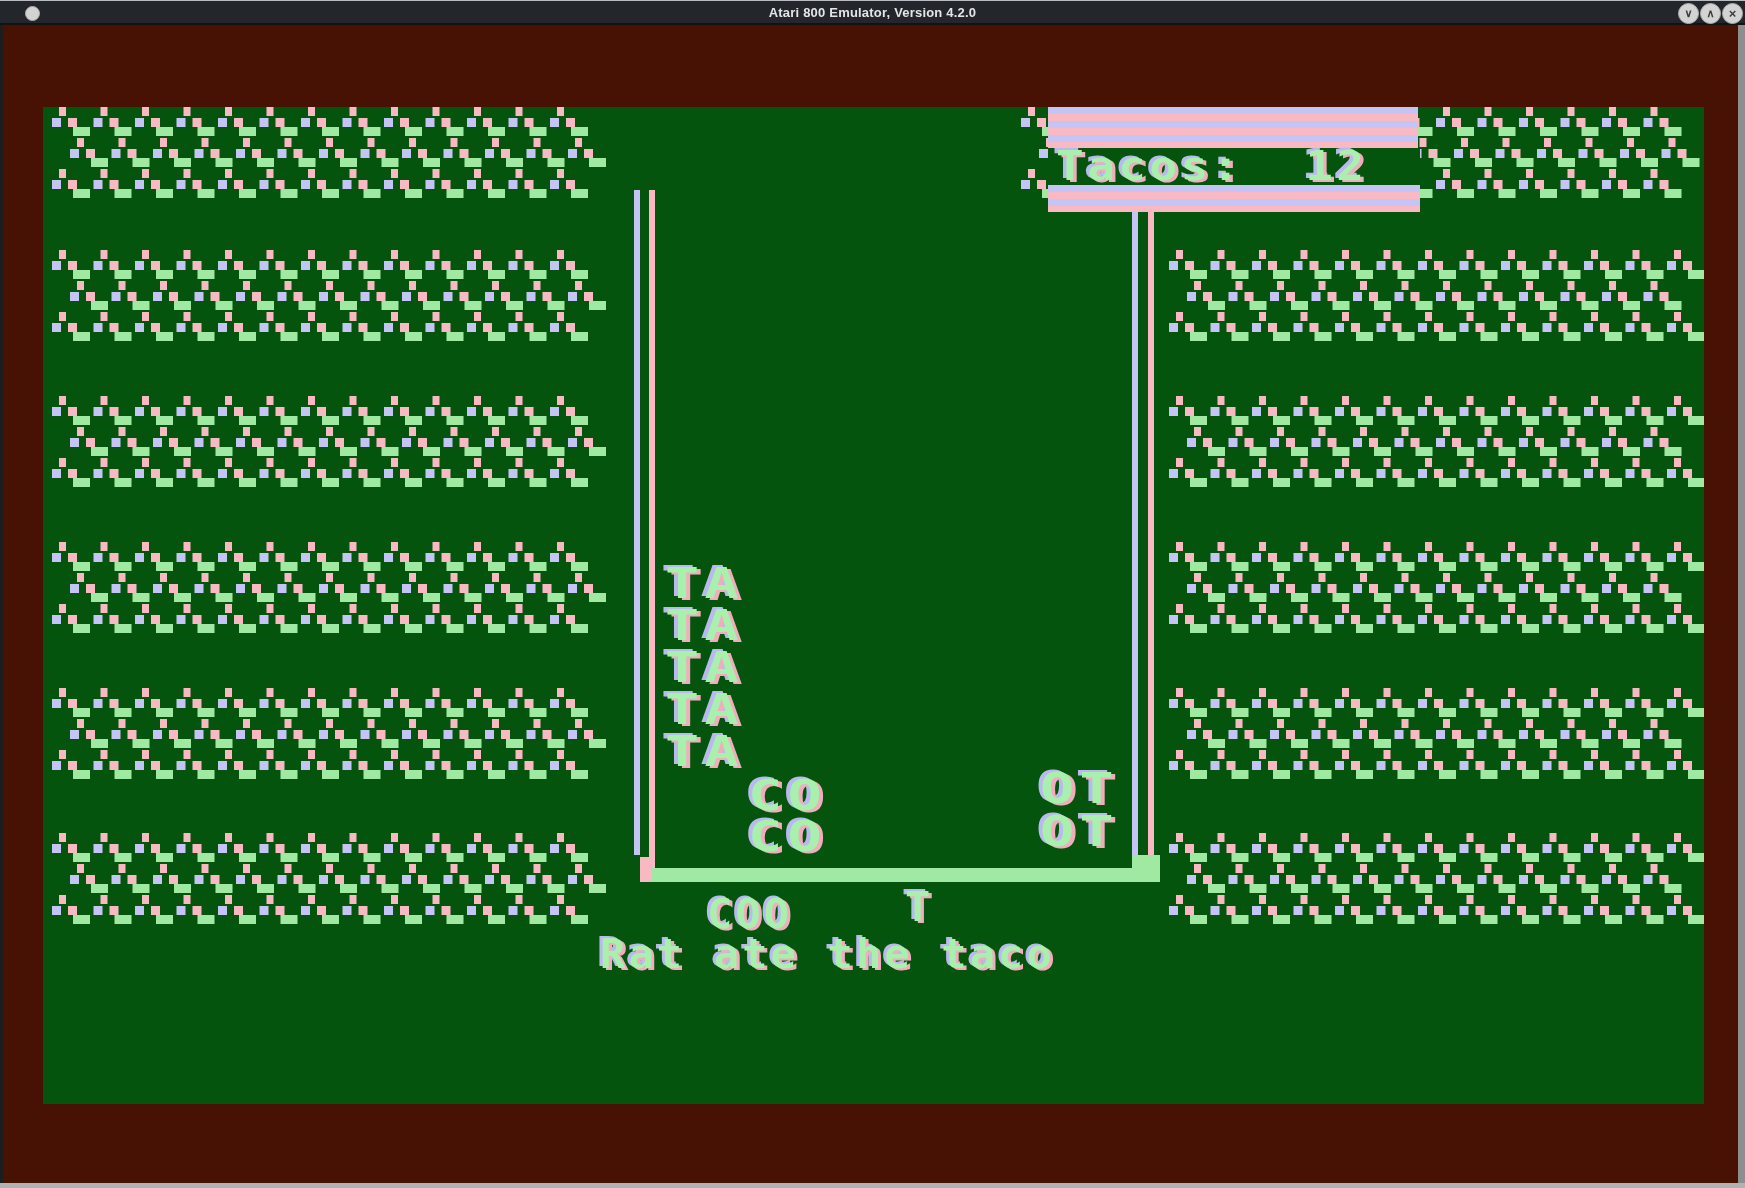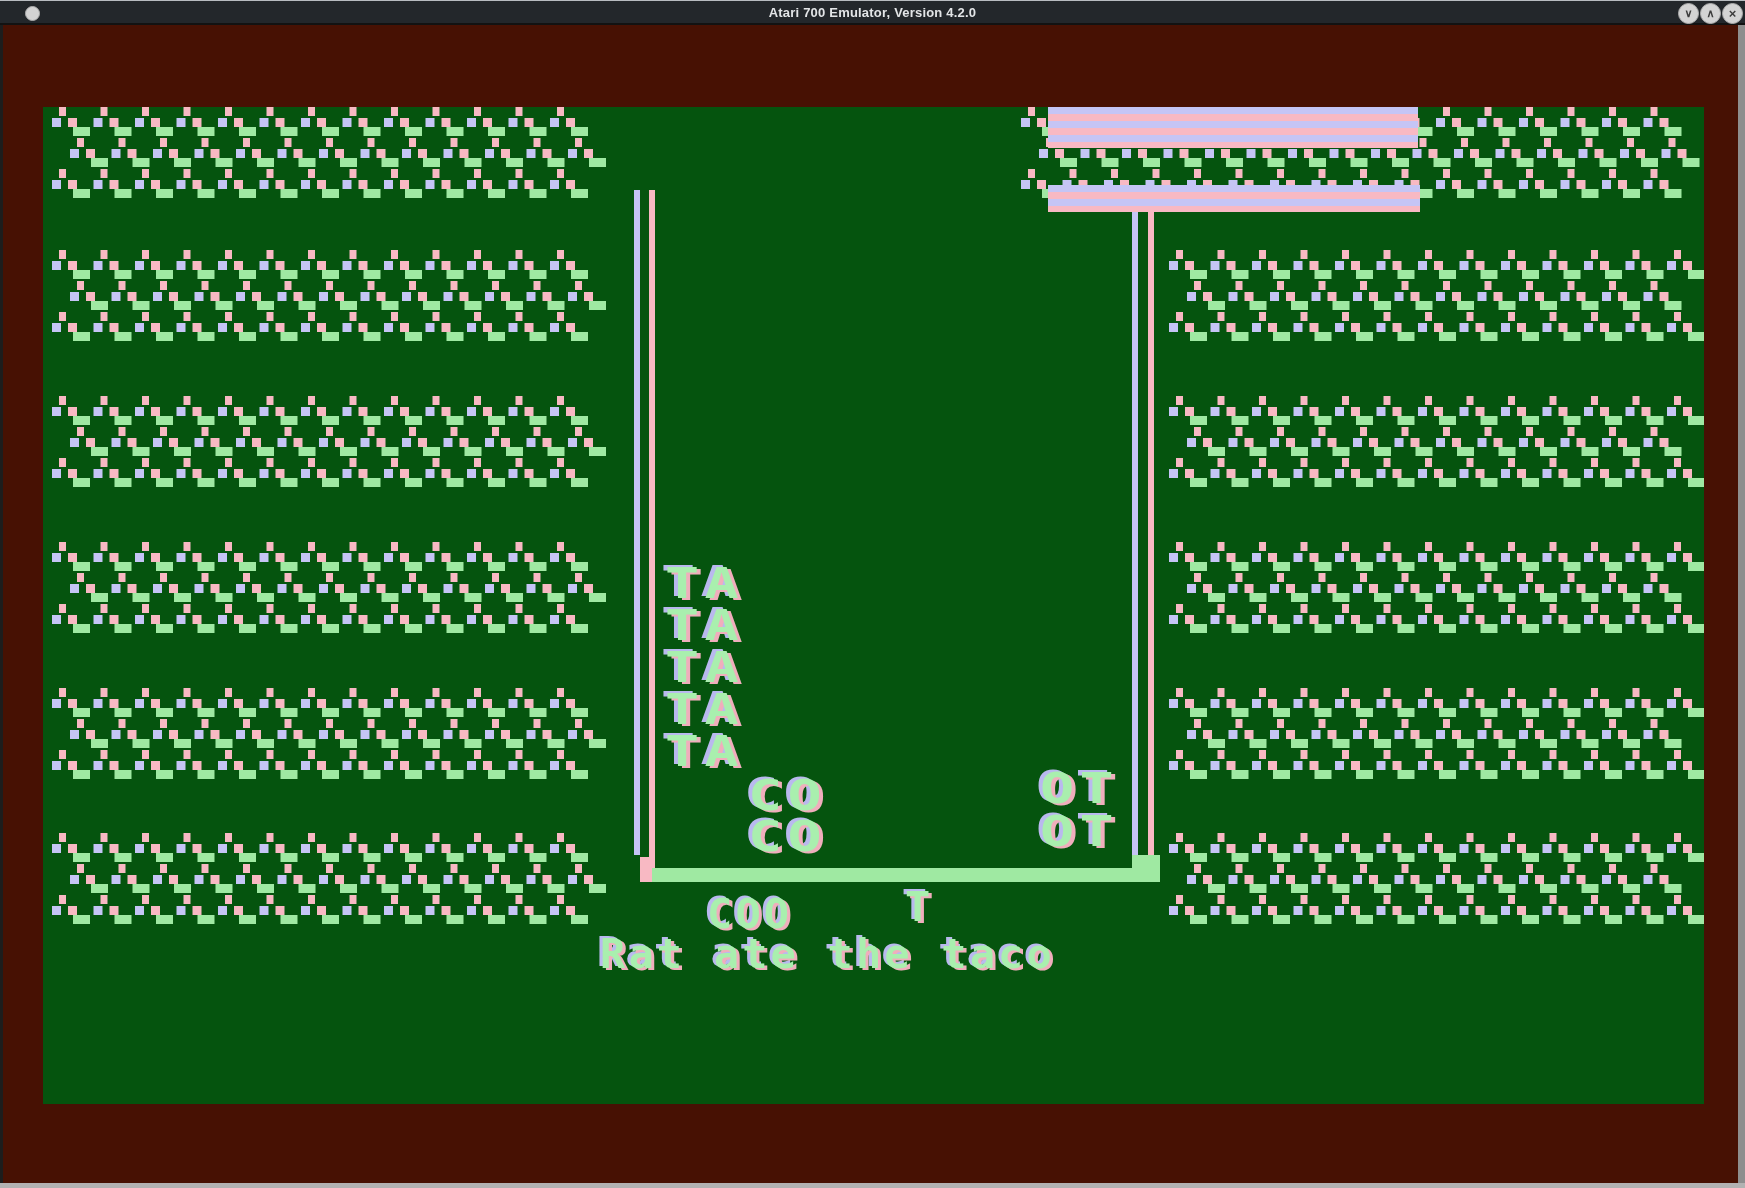--- a/index.html
+++ b/index.html
@@ -41,21 +41,21 @@
   
   .pat{position:absolute;z-index:1;}
 </style>
 </head>
 <body>
 
 <div class="window">
 
   <div class="titlebar">
     <div class="circle-btn menu-btn"></div>
-    <div class="title-text">Atari 700 Emulator, Version 4.2.0</div>
+    <div class="title-text">Atari 800 Emulator, Version 4.2.0</div>
     <div class="circle-btn win-btn btn-min">
         <span>∨</span>
       </div>
     <div class="circle-btn win-btn btn-max">
         <span>∧</span>
       </div>
     <div class="circle-btn win-btn btn-close">
         <span>×</span>
       </div>
   </div>
@@ -207,20 +207,23 @@
         <div class="pat" style="left: 1144px; top: 768px; width: 9px; height: 9px; background: rgb(197, 197, 245); box-shadow: rgb(197, 197, 245) 41.5px 0px 0px, rgb(197, 197, 245) 83px 0px 0px, rgb(197, 197, 245) 124.5px 0px 0px, rgb(197, 197, 245) 166px 0px 0px, rgb(197, 197, 245) 207.5px 0px 0px, rgb(197, 197, 245) 249px 0px 0px, rgb(197, 197, 245) 290.5px 0px 0px, rgb(197, 197, 245) 332px 0px 0px, rgb(197, 197, 245) 373.5px 0px 0px, rgb(197, 197, 245) 415px 0px 0px, rgb(197, 197, 245) 456.5px 0px 0px;"></div>
         <div class="pat" style="left: 1160px; top: 768px; width: 9px; height: 9px; background: rgb(248, 185, 195); box-shadow: rgb(248, 185, 195) 41.5px 0px 0px, rgb(248, 185, 195) 83px 0px 0px, rgb(248, 185, 195) 124.5px 0px 0px, rgb(248, 185, 195) 166px 0px 0px, rgb(248, 185, 195) 207.5px 0px 0px, rgb(248, 185, 195) 249px 0px 0px, rgb(248, 185, 195) 290.5px 0px 0px, rgb(248, 185, 195) 332px 0px 0px, rgb(248, 185, 195) 373.5px 0px 0px, rgb(248, 185, 195) 415px 0px 0px, rgb(248, 185, 195) 456.5px 0px 0px;"></div>
         <div class="pat" style="left: 1165px; top: 777px; width: 17px; height: 9px; background: rgb(159, 233, 162); box-shadow: rgb(159, 233, 162) 41.5px 0px 0px, rgb(159, 233, 162) 83px 0px 0px, rgb(159, 233, 162) 124.5px 0px 0px, rgb(159, 233, 162) 166px 0px 0px, rgb(159, 233, 162) 207.5px 0px 0px, rgb(159, 233, 162) 249px 0px 0px, rgb(159, 233, 162) 290.5px 0px 0px, rgb(159, 233, 162) 332px 0px 0px, rgb(159, 233, 162) 373.5px 0px 0px, rgb(159, 233, 162) 415px 0px 0px, rgb(159, 233, 162) 456.5px 0px 0px;"></div>
         <div class="pat" style="left: 1133px; top: 788px; width: 7px; height: 9px; background: rgb(248, 185, 195); box-shadow: rgb(248, 185, 195) 41.5px 0px 0px, rgb(248, 185, 195) 83px 0px 0px, rgb(248, 185, 195) 124.5px 0px 0px, rgb(248, 185, 195) 166px 0px 0px, rgb(248, 185, 195) 207.5px 0px 0px, rgb(248, 185, 195) 249px 0px 0px, rgb(248, 185, 195) 290.5px 0px 0px, rgb(248, 185, 195) 332px 0px 0px, rgb(248, 185, 195) 373.5px 0px 0px, rgb(248, 185, 195) 415px 0px 0px, rgb(248, 185, 195) 456.5px 0px 0px, rgb(248, 185, 195) 498px 0px 0px;"></div>
         <div class="pat" style="left: 1126px; top: 799px; width: 9px; height: 9px; background: rgb(197, 197, 245); box-shadow: rgb(197, 197, 245) 41.5px 0px 0px, rgb(197, 197, 245) 83px 0px 0px, rgb(197, 197, 245) 124.5px 0px 0px, rgb(197, 197, 245) 166px 0px 0px, rgb(197, 197, 245) 207.5px 0px 0px, rgb(197, 197, 245) 249px 0px 0px, rgb(197, 197, 245) 290.5px 0px 0px, rgb(197, 197, 245) 332px 0px 0px, rgb(197, 197, 245) 373.5px 0px 0px, rgb(197, 197, 245) 415px 0px 0px, rgb(197, 197, 245) 456.5px 0px 0px, rgb(197, 197, 245) 498px 0px 0px;"></div>
         <div class="pat" style="left: 1142px; top: 799px; width: 9px; height: 9px; background: rgb(248, 185, 195); box-shadow: rgb(248, 185, 195) 41.5px 0px 0px, rgb(248, 185, 195) 83px 0px 0px, rgb(248, 185, 195) 124.5px 0px 0px, rgb(248, 185, 195) 166px 0px 0px, rgb(248, 185, 195) 207.5px 0px 0px, rgb(248, 185, 195) 249px 0px 0px, rgb(248, 185, 195) 290.5px 0px 0px, rgb(248, 185, 195) 332px 0px 0px, rgb(248, 185, 195) 373.5px 0px 0px, rgb(248, 185, 195) 415px 0px 0px, rgb(248, 185, 195) 456.5px 0px 0px, rgb(248, 185, 195) 498px 0px 0px;"></div>
         <div class="pat" style="left: 1147px; top: 808px; width: 17px; height: 9px; background: rgb(159, 233, 162); box-shadow: rgb(159, 233, 162) 41.5px 0px 0px, rgb(159, 233, 162) 83px 0px 0px, rgb(159, 233, 162) 124.5px 0px 0px, rgb(159, 233, 162) 166px 0px 0px, rgb(159, 233, 162) 207.5px 0px 0px, rgb(159, 233, 162) 249px 0px 0px, rgb(159, 233, 162) 290.5px 0px 0px, rgb(159, 233, 162) 332px 0px 0px, rgb(159, 233, 162) 373.5px 0px 0px, rgb(159, 233, 162) 415px 0px 0px, rgb(159, 233, 162) 456.5px 0px 0px, rgb(159, 233, 162) 498px 0px 0px;"></div>
       </div>
 
     <div class="abs stripebar" style="left:1005px;top:0;width:370px;height:41px;"></div>
+    <div class="abs score-row" style="left:1005px;top:41px;width:372px;height:37px;">
+      <div class="pixel-text score-text" style="position:absolute;left:8px;top:0;">Tacos:  12</div>
+    </div>
     <div class="abs stripebar" style="left:1005px;top:78px;width:372px;height:27px;"></div>
 
     <div class="abs wall-lav" style="left:591px;top:83px;height:665px;"></div>
     <div class="abs wall-pink" style="left:606px;top:83px;height:678px;"></div>
     <div class="abs wall-lav" style="left:1089px;top:83px;height:665px;"></div>
     <div class="abs wall-pink" style="left:1105px;top:83px;height:678px;"></div>
     <div class="abs floor" style="left:607px;top:761px;width:510px;height:14px;"></div>
     <div class="abs floor" style="left:1089px;top:748px;width:28px;height:13px;"></div>
     <div class="abs floor-nub" style="left:597px;top:750px;width:12px;height:25px;"></div>
 

